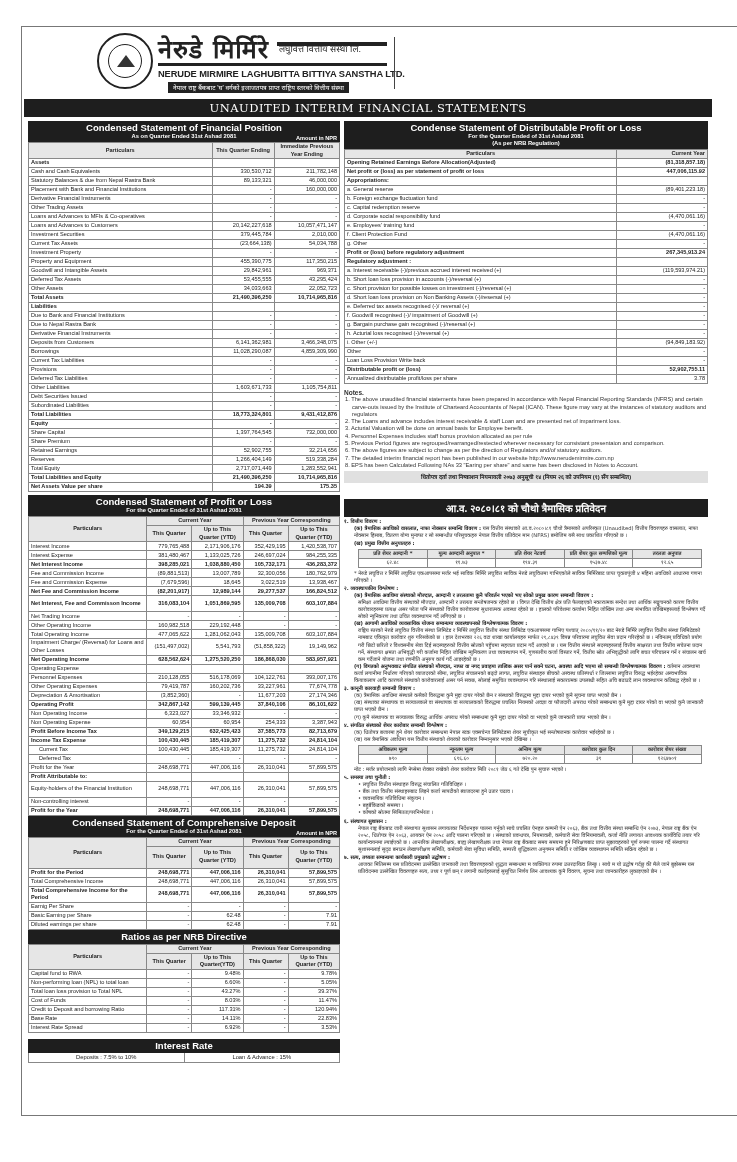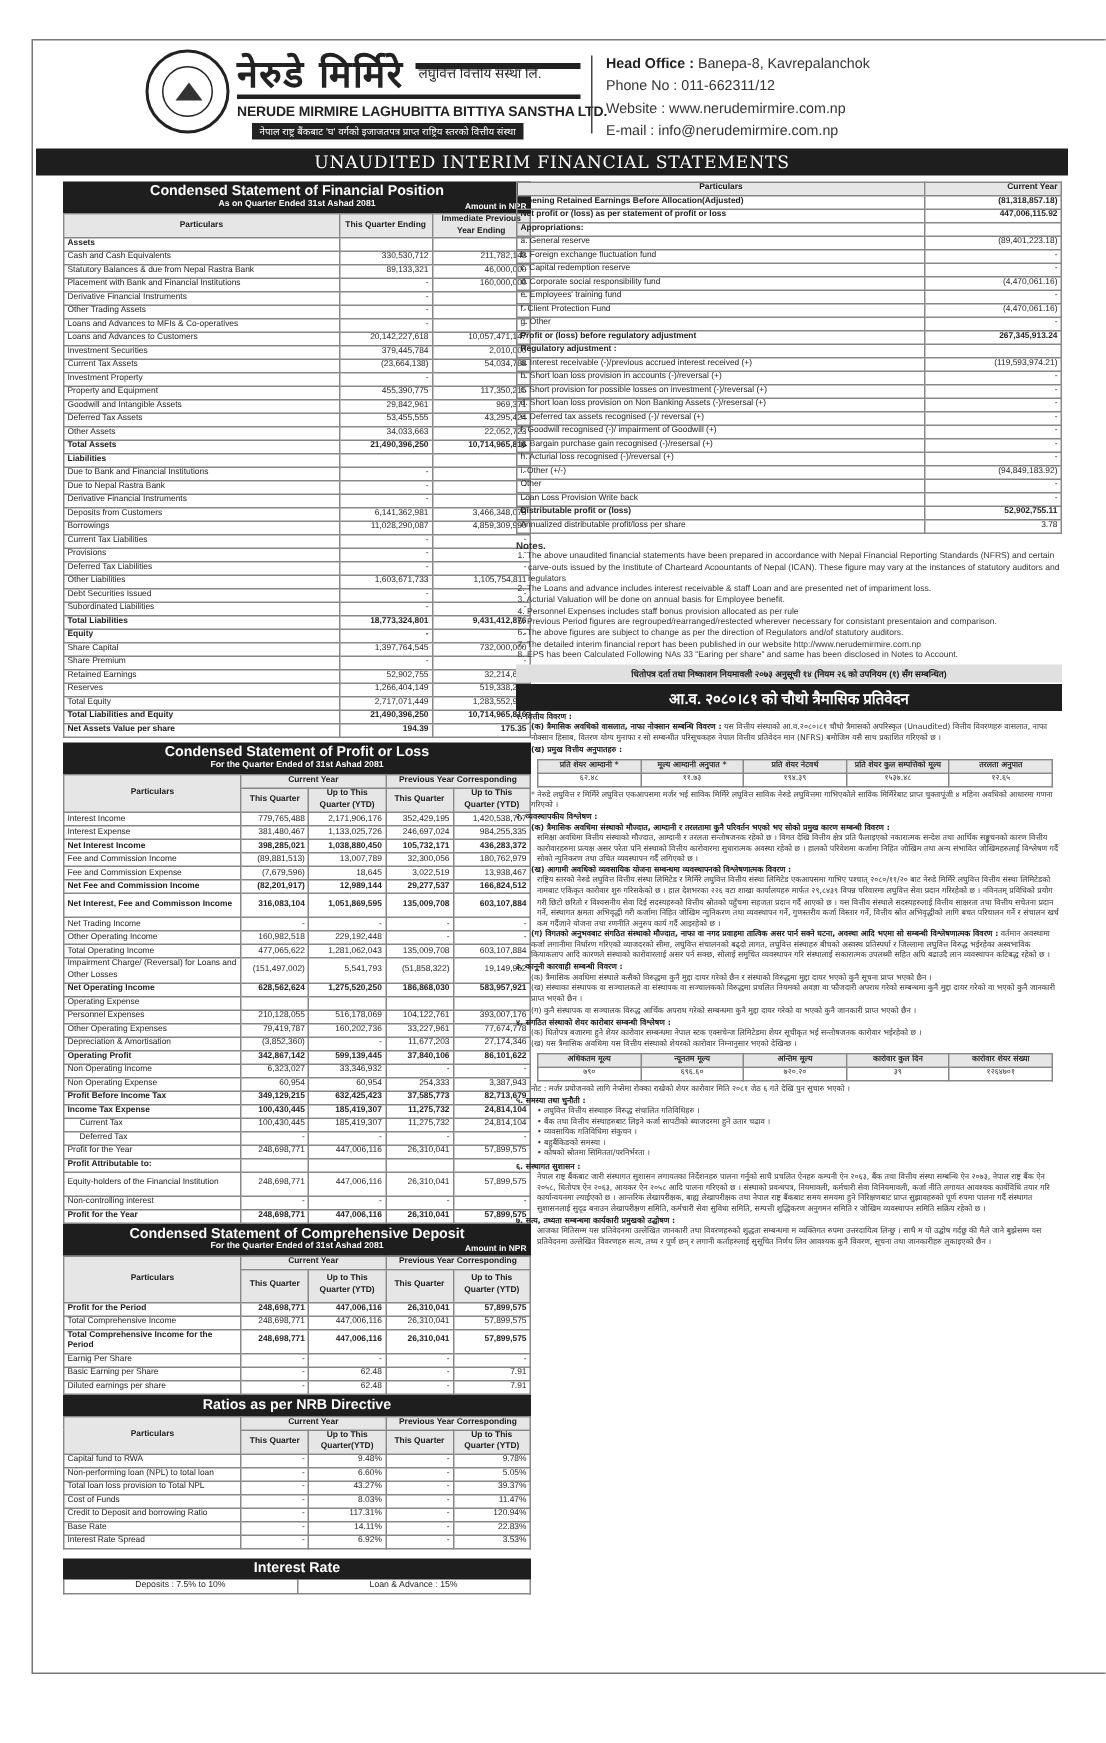--- a/index.html
+++ b/index.html
@@ -13,36 +13,36 @@
 .brand-np{position:absolute;left:136px;top:4px;font-family:"DejaVu Sans",sans-serif;font-weight:bold;font-size:25px;color:#222;letter-spacing:1px}
 .brand-bar{position:absolute;left:255px;top:15px;width:110px;height:4px;background:#222}
 .brand-sub{position:absolute;left:257px;top:15px;font-size:9px;font-weight:normal}
 .brand-line{position:absolute;left:136px;top:36px;width:229px;height:3px;background:#222}
 .brand-en{position:absolute;left:136px;top:42px;font-size:9.3px;font-weight:bold;letter-spacing:-.1px}
 .brand-tag{position:absolute;left:146px;top:55px;background:#222;color:#fff;font-size:6.5px;padding:1px 5px}
 .vdiv{position:absolute;left:372px;top:10px;width:1px;height:52px;background:#444}
 .contact{position:absolute;left:382px;top:8px;font-size:9.5px;line-height:15px;color:#333}
 .contact b{font-weight:bold;color:#222}
 .banner{position:absolute;left:2px;top:72px;width:688px;height:18px;background:#1e1e1e;color:#fff;text-align:center;font-family:"DejaVu Serif",serif;font-weight:normal;font-size:11.5px;line-height:18px;letter-spacing:.5px}
-.colL{position:absolute;left:20px;top:94px;width:312px}
+.colL{position:absolute;left:6px;top:94px;width:312px}
 .colR{position:absolute;left:322px;top:94px;width:364px}
 table{border-collapse:collapse;width:100%;font-size:5.6px;table-layout:fixed}
 td,th{border:.6px solid #888;padding:0 2px;line-height:7.6px;height:9px;white-space:nowrap;overflow:hidden}
 th{background:#e6e6e6;font-weight:bold;text-align:center;white-space:normal}
 td.num{text-align:right}
 tr.bold td{font-weight:bold}
 .thead{background:#1e1e1e;color:#fff;text-align:center;padding:1px 0 2px;position:relative}
 .thead .t{font-size:9.5px;font-weight:bold;line-height:11px}
 .thead .s{font-size:5.8px;font-weight:bold;line-height:7px}
 .thead .amt{position:absolute;right:3px;bottom:1px;font-size:5.6px;font-weight:bold}
 .notes{font-size:5.7px;line-height:7.3px;color:#333;margin-top:5px}
 .notes .nh{font-weight:bold;font-size:6.5px}
 .notes .ni{padding-left:8px;text-indent:-7px}
 .greybar{background:#e0e0e0;text-align:center;font-size:5.8px;font-weight:bold;padding:2px 0;margin-top:2px}
-.npbanner{background:#1e1e1e;color:#fff;text-align:center;font-size:10px;font-weight:bold;padding:2px 12px;margin-top:1px}
+.npbanner{background:#1e1e1e;color:#fff;text-align:center;font-size:10px;font-weight:bold;padding:2px 12px;margin-top:16px}
 .np{font-family:"DejaVu Sans",sans-serif;font-size:5.2px;line-height:7.1px;color:#333}
 .np .h{font-weight:bold;color:#222;margin-top:1px}
 .np .sh{font-weight:bold;color:#222}
 .np .p{padding-left:10px}
 .np .bl{padding-left:14px}
 .np table{margin:2px 0 2px 14px;width:calc(100% - 20px)}
 .np table td,.np table th{text-align:center;font-size:5.2px}
 .ir-row{display:flex;border:.6px solid #888;border-top:none}
 .ir-row div{flex:1;text-align:center;font-size:5.8px;line-height:9px}
 .ir-row div+div{border-left:.6px solid #888}
@@ -58,26 +58,20 @@
           <div class="tri"></div>
         </div>
       </div>
     <div class="brand-np">नेरुडे मिर्मिरे</div>
     <div class="brand-bar"></div>
     <div class="brand-sub">लघुवित्त वित्तीय संस्था लि.</div>
     <div class="brand-line"></div>
     <div class="brand-en">NERUDE MIRMIRE LAGHUBITTA BITTIYA SANSTHA LTD.</div>
     <div class="brand-tag">नेपाल राष्ट्र बैंकबाट 'घ' वर्गको इजाजतपत्र प्राप्त राष्ट्रिय स्तरको वित्तीय संस्था</div>
     <div class="vdiv"></div>
-    <div class="contact">
-      <div><b>Head Office :</b> <span>Banepa-8, Kavrepalanchok</span></div>
-      <div>Phone No : 011-662311/12</div>
-      <div>Website : www.nerudemirmire.com.np</div>
-      <div>E-mail : info@nerudemirmire.com.np</div>
-    </div>
   </div>
 
   <div class="banner">UNAUDITED INTERIM FINANCIAL STATEMENTS</div>
 
   <div class="colL">
 
     <div>
       <div class="thead">
         <div class="t">Condensed Statement of Financial Position</div>
         <div class="s">As on Quarter Ended 31st Ashad 2081</div>
@@ -672,20 +666,25 @@
       </div>
       <div class="ir-row">
         <div>Deposits : 7.5% to 10%</div>
         <div>Loan &amp; Advance : 15%</div>
       </div>
     </div>
   </div>
 
   <div class="colR">
     <div>
+      <div class="thead">
+        <div class="t">Condense Statement of Distributable Profit or Loss</div>
+        <div class="s">For the Quarter Ended of 31st Ashad 2081</div>
+        <div class="s">(As per NRB Regulation)</div>
+      </div>
       <table>
         <colgroup>
             <col style="width:75%">
             <col style="width:25%">
           </colgroup>
         <thead>
             <tr>
           <th>Particulars</th>
           <th style="text-align:right">Current Year</th>
         </tr>

